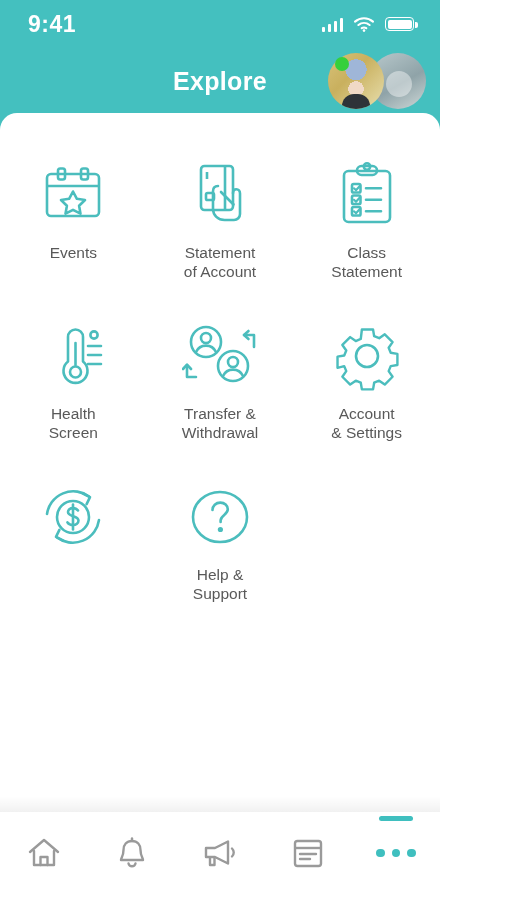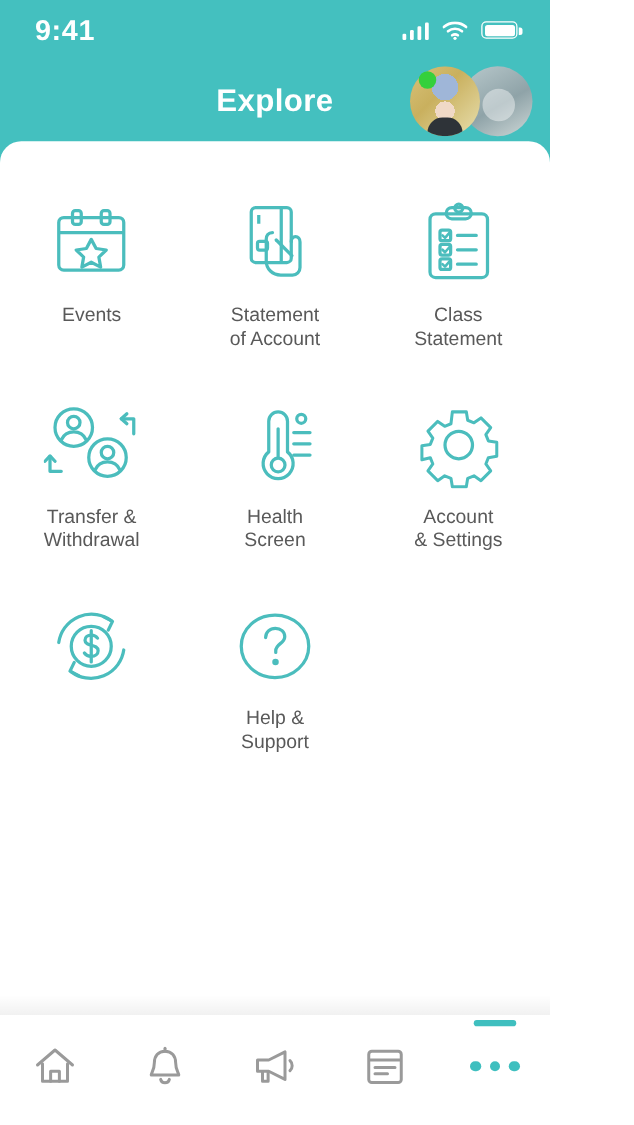--- a/index.html
+++ b/index.html
@@ -202,54 +202,54 @@
             <path d="M22 51.3l2 2 4-4.6" stroke-width="2.1" stroke-linecap="round" stroke-linejoin="round"></path>
             <path d="M34 28.3h15M34 39.8h15M34 51.3h15" stroke-linecap="round"></path>
           </svg>
         </div>
         <div class="label">Class
 Statement</div>
       </div>
 
       <div class="tile">
         <div class="glyph">
+          <svg width="70" height="70" viewBox="0 0 70 70" fill="none" stroke="#4bbdbd" stroke-width="2.6">
+            <path d="M30 16a7.5 7.5 0 0 1 15 0v24.5a12 12 0 1 1-15 0z" stroke-linejoin="round"></path>
+            <path d="M37.5 22v22" stroke-linecap="round"></path>
+            <circle cx="37.5" cy="51" r="5.5"></circle>
+            <circle cx="56" cy="14" r="3.6"></circle>
+            <path d="M50 25h13M50 34h13M50 43h13" stroke-linecap="round"></path>
+          </svg>
+        </div>
+        <div class="label">Health
+Screen</div>
+      </div>
+
+      <div class="tile">
+        <div class="glyph">
           <svg width="76" height="70" viewBox="0 0 76 70" fill="none" stroke="#4bbdbd" stroke-width="2.6">
             <circle cx="24" cy="21" r="15"></circle>
             <circle cx="24" cy="17" r="5"></circle>
             <path d="M14 31a11 11 0 0 1 20 0" stroke-linecap="round"></path>
             <circle cx="51" cy="45" r="15"></circle>
             <circle cx="51" cy="41" r="5"></circle>
             <path d="M41 55a11 11 0 0 1 20 0" stroke-linecap="round"></path>
             <path d="M62 14h10v12" stroke-linecap="round" stroke-linejoin="round"></path>
             <path d="M66.5 10L62 14l4.5 4" stroke-linecap="round" stroke-linejoin="round"></path>
             <path d="M14 56H5V44" stroke-linecap="round" stroke-linejoin="round"></path>
             <path d="M9 48l-4 -4.3 -4 4.3" stroke-linecap="round" stroke-linejoin="round"></path>
           </svg>
         </div>
         <div class="label">Transfer &amp;
 Withdrawal</div>
       </div>
 
       <div class="tile">
         <div class="glyph">
           <svg width="70" height="70" viewBox="0 0 70 70" fill="none" stroke="#4bbdbd" stroke-width="2.6">
-            <path d="M30 16a7.5 7.5 0 0 1 15 0v24.5a12 12 0 1 1-15 0z" stroke-linejoin="round"></path>
-            <path d="M37.5 22v22" stroke-linecap="round"></path>
-            <circle cx="37.5" cy="51" r="5.5"></circle>
-            <circle cx="56" cy="14" r="3.6"></circle>
-            <path d="M50 25h13M50 34h13M50 43h13" stroke-linecap="round"></path>
-          </svg>
-        </div>
-        <div class="label">Health
-Screen</div>
-      </div>
-
-      <div class="tile">
-        <div class="glyph">
-          <svg width="70" height="70" viewBox="0 0 70 70" fill="none" stroke="#4bbdbd" stroke-width="2.6">
             <path d="M29 6h12l1.2 7.2 5.4 2.2 6-4.2 8.4 8.4-4.2 6 2.2 5.4 7.2 1.2v12l-7.2 1.2-2.2 5.4 4.2 6-8.4 8.4-6-4.2-5.4 2.2-1.2 7.2H29l-1.2-7.2-5.4-2.2-6 4.2-8.4-8.4 4.2-6-2.2-5.4L2.8 47.2v-12l7.2-1.2 2.2-5.4-4.2-6 8.4-8.4 6 4.2 5.4-2.2z" transform="translate(0.5,0.5) scale(0.93) translate(2.6,2.6)" stroke-linejoin="round"></path>
             <circle cx="35" cy="35" r="11"></circle>
           </svg>
         </div>
         <div class="label">Account
 &amp; Settings</div>
       </div>
 
       <div class="tile">
         <div class="glyph">

